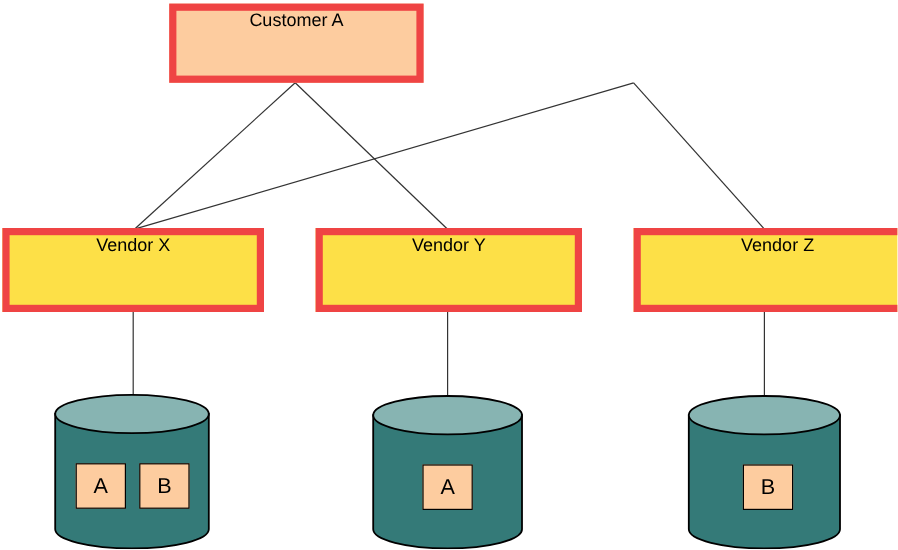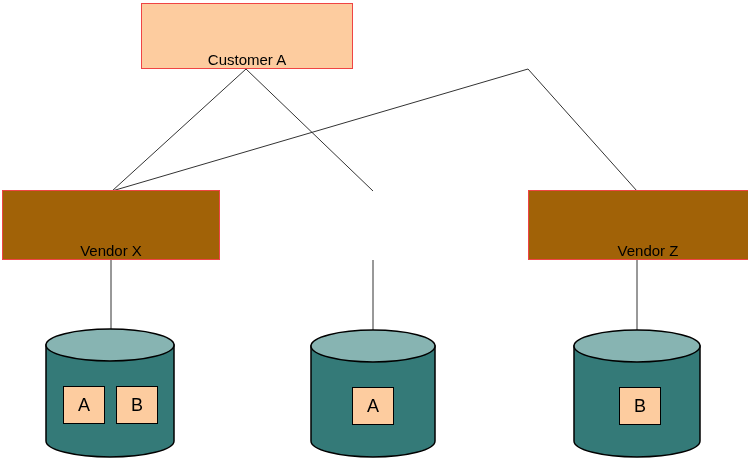--- a/index.html
+++ b/index.html
@@ -16,29 +16,29 @@
     overflow: hidden;
   }
   .wires {
     position: absolute;
     left: 0;
     top: 0;
   }
   .node {
     position: absolute;
     box-sizing: border-box;
-    border: 1px solid #ef4444;
+    border: 6px solid #ef4444;
     display: flex;
-    align-items: flex-end;
+    align-items: flex-start;
     justify-content: center;
     font-size: 15px;
     color: #000000;
   }
   .customer { background: #FDCC9F; }
-  .vendor   { background: #a16207; }
+  .vendor   { background: #fde047; }
   .db-item {
     position: absolute;
     box-sizing: border-box;
     width: 42px;
     height: 38px;
     background: #FDCC9F;
     border: 1px solid #000000;
     display: flex;
     align-items: center;
     justify-content: center;
@@ -88,20 +88,23 @@
     </g>
   </svg>
 
   <div class="node customer customer-a">
     <span>Customer A</span>
   </div>
 
   <div class="node vendor vendor-x">
     <span>Vendor X</span>
   </div>
+  <div class="node vendor vendor-y">
+    <span>Vendor Y</span>
+  </div>
   <div class="node vendor vendor-z">
     <span>Vendor Z</span>
   </div>
 
   <div class="db-item db1-a">
     <span>A</span>
   </div>
   <div class="db-item db1-b">
     <span>B</span>
   </div>

